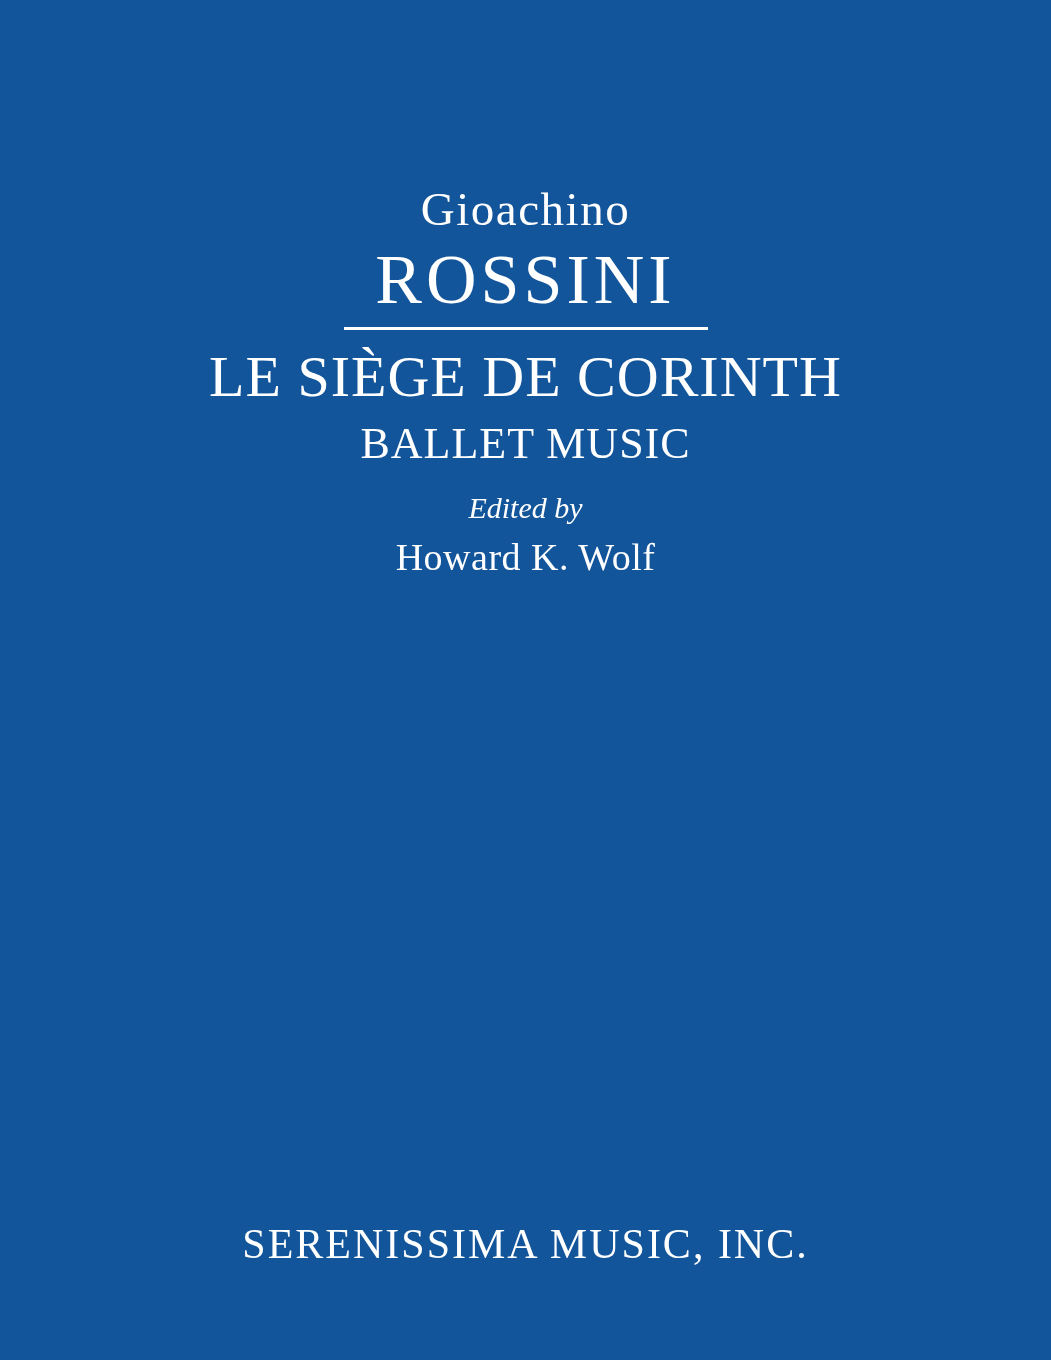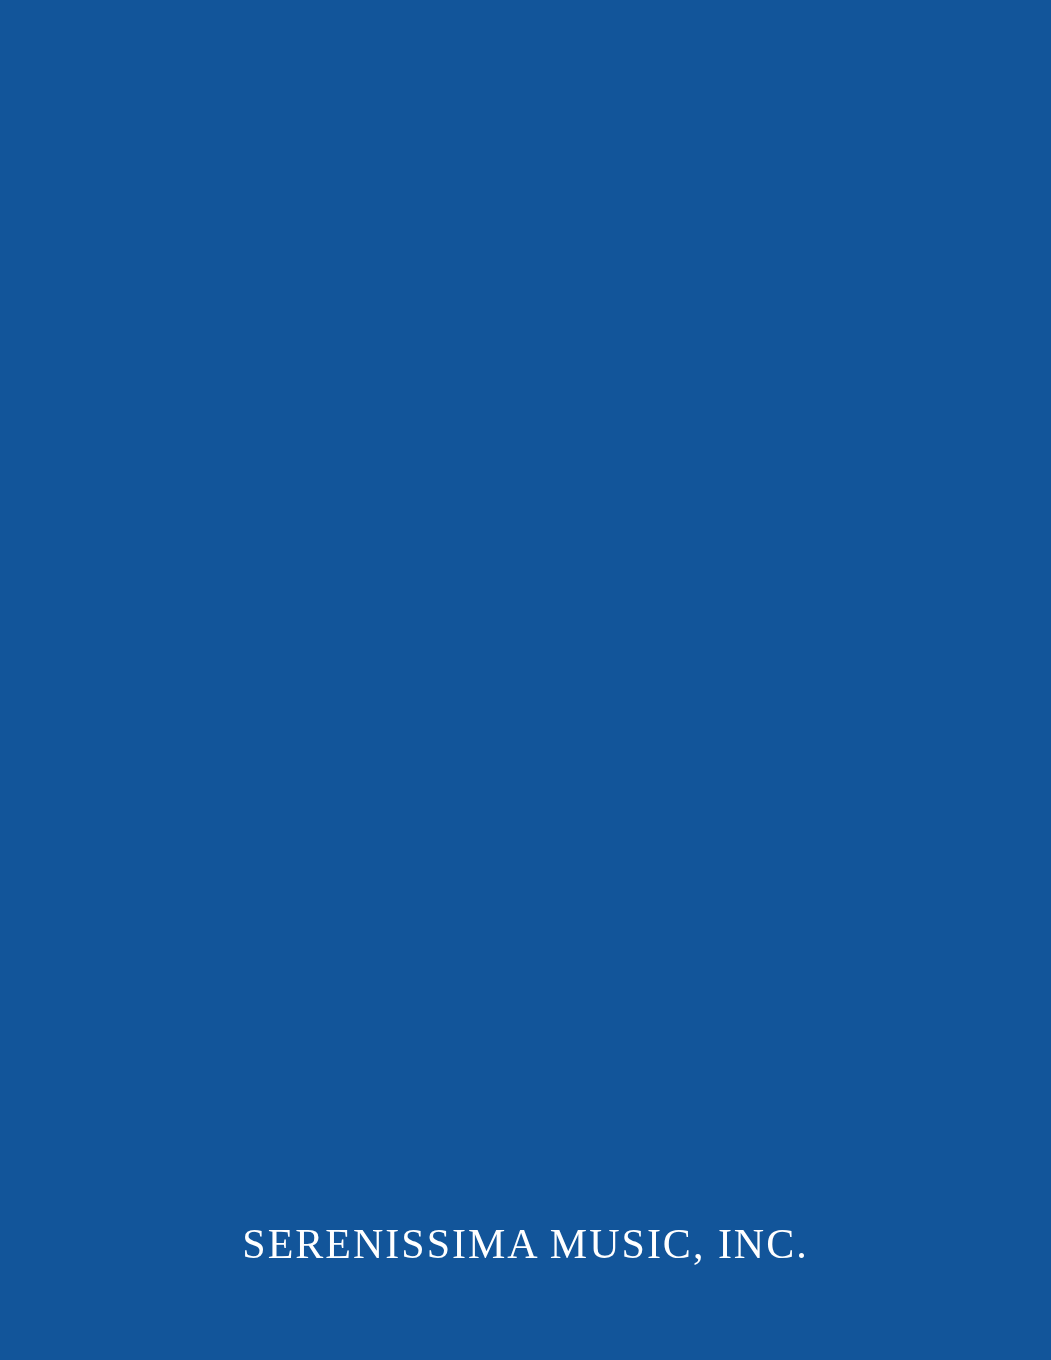--- a/index.html
+++ b/index.html
@@ -112,17 +112,26 @@
     font-size: 42px;
     letter-spacing: 2px;
     color: #ffffff;
   }
 </style>
 </head>
 <body>
 
 <div class="cover">
 
+  <div class="title-block">
+    <div class="composer-first">Gioachino</div>
+    <div class="composer-last">ROSSINI</div>
+    <div class="rule"></div>
+    <div class="work-title">LE SIÈGE DE CORINTH</div>
+    <div class="work-subtitle">BALLET MUSIC</div>
+    <div class="edited-by">Edited by</div>
+    <div class="editor-name">Howard K. Wolf</div>
+  </div>
 
 
   <div class="publisher">SERENISSIMA MUSIC, INC.</div>
 
 </div>
 
 </body></html>

